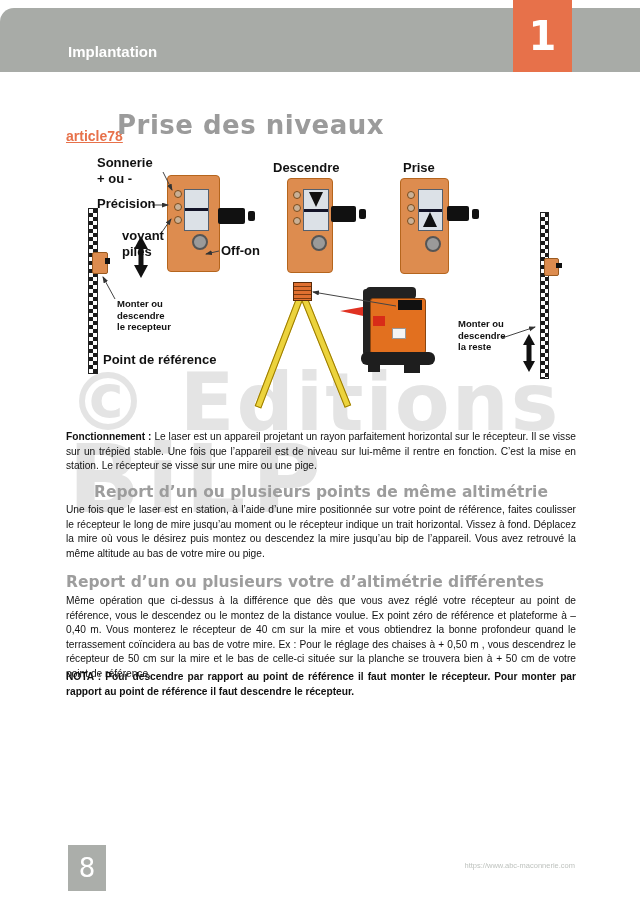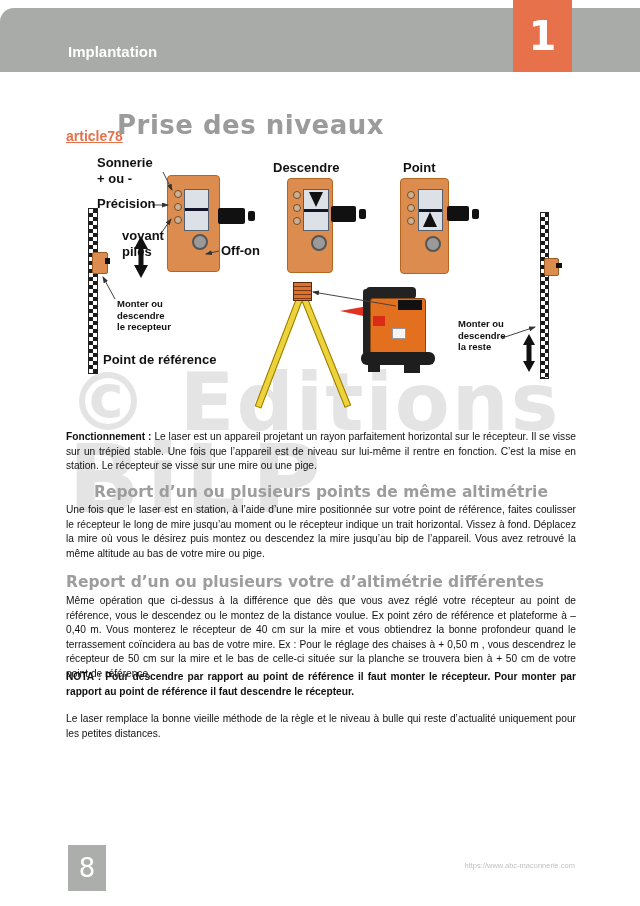--- a/index.html
+++ b/index.html
@@ -164,21 +164,21 @@
       <div>Sonnerie</div>
       <div>+ ou -</div>
     </div>
     <div class="fig-label" style="left:97px;top:48px;">Précision</div>
     <div class="fig-label" style="left:122px;top:80px;">
       <div>voyant</div>
       <div>piles</div>
     </div>
     <div class="fig-label" style="left:221px;top:95px;">Off-on</div>
     <div class="fig-label" style="left:273px;top:12px;">Descendre</div>
-    <div class="fig-label" style="left:403px;top:12px;">Point</div>
+    <div class="fig-label" style="left:403px;top:12px;">Prise</div>
     <div class="fig-label-sm" style="left:117px;top:150px;">
       <div>Monter ou</div>
       <div>descendre</div>
       <div>le recepteur</div>
     </div>
     <div class="fig-label" style="left:103px;top:204px;font-size:13px;">Point de référence</div>
     <div class="fig-label-sm" style="left:458px;top:170px;">
       <div>Monter ou</div>
       <div>descendre</div>
       <div>la reste</div>
@@ -190,21 +190,20 @@
     <span>Le laser est un appareil projetant un rayon parfaitement horizontal sur le récepteur. Il se visse sur un trépied stable. Une fois que l’appareil est de niveau sur lui-même il rentre en fonction. C’est la mise en station. Le récepteur se visse sur une mire ou une pige.</span>
   </div>
 
   <div class="h2" style="top:483px;text-align:center;">Report d’un ou plusieurs points de même altimétrie</div>
   <div class="para" style="top:503px;">Une fois que le laser est en station, à l’aide d’une mire positionnée sur votre point de référence, faites coulisser le récepteur le long de mire jusqu’au moment ou le récepteur indique un trait horizontal. Vissez à fond. Déplacez la mire où vous le désirez puis montez ou descendez la mire jusqu’au bip de l’appareil. Vous avez retrouvé la même altitude au bas de votre mire ou pige.</div>
 
   <div class="h2" style="top:573px;">Report d’un ou plusieurs votre d’altimétrie différentes</div>
   <div class="para" style="top:594px;">Même opération que ci-dessus à la différence que dès que vous avez réglé votre récepteur au point de référence, vous le descendez ou le montez de la distance voulue. Ex point zéro de référence et plateforme à – 0,40 m. Vous monterez le récepteur de 40 cm sur la mire et vous obtiendrez la bonne profondeur quand le terrassement coïncidera au bas de votre mire. Ex : Pour le réglage des chaises à + 0,50 m , vous descendrez le récepteur de 50 cm sur la mire et le bas de celle-ci située sur la planche se trouvera bien à + 50 cm de votre point de référence.</div>
 
   <div class="para" style="top:670px;font-weight:bold;">NOTA : Pour descendre par rapport au point de référence il faut monter le récepteur. Pour monter par rapport au point de référence il faut descendre le récepteur.</div>
-  <div class="para" style="top:712px;">Le laser remplace la bonne vieille méthode de la règle et le niveau à bulle qui reste d’actualité uniquement pour les petites distances.</div>
 
   <div class="pagenum-box">
     <div class="pagenum">8</div>
   </div>
   <div class="footer-text">
     <div><a href="#">https://www.abc-maconnerie.com</a></div>
   </div>
 
 </div>
 

